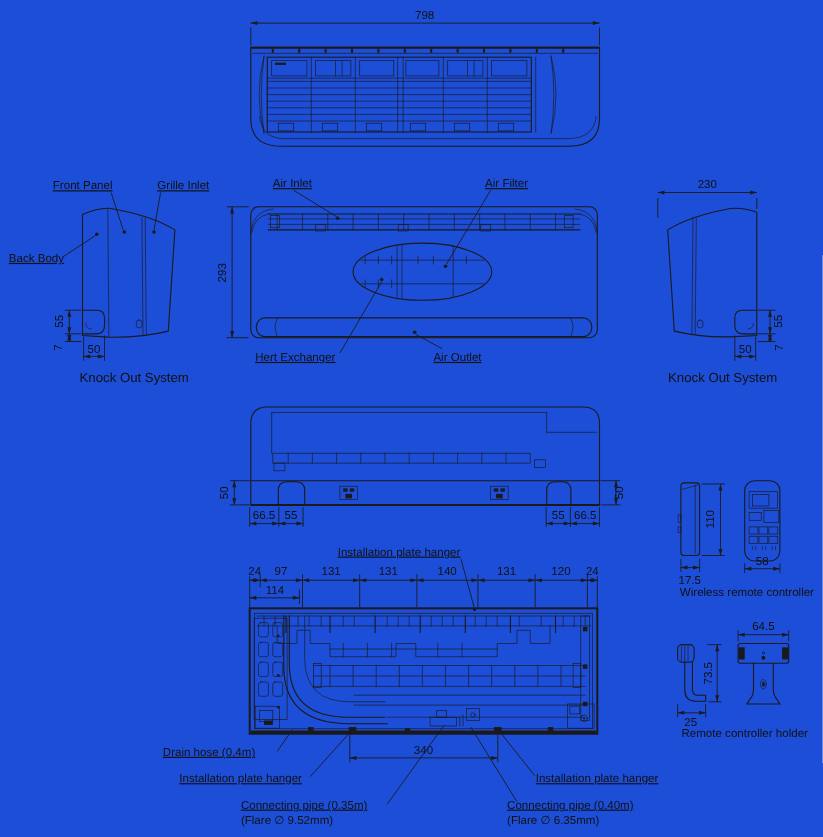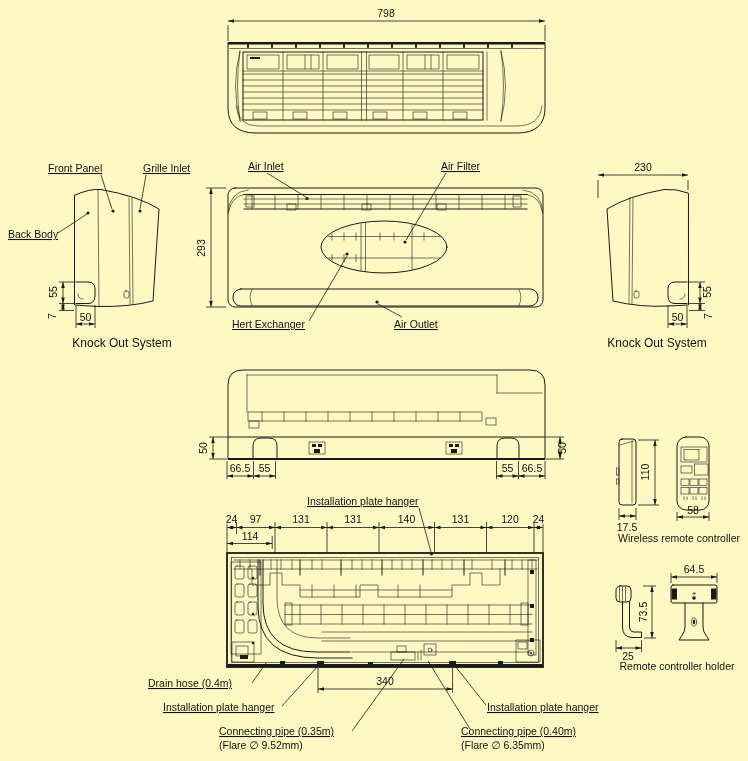--- a/index.html
+++ b/index.html
@@ -1,16 +1,16 @@
 <!DOCTYPE html>
 <html><head>
 <meta charset="utf-8">
 <style>
   html,body{margin:0;padding:0;background:#fff;width:748px;height:761px;overflow:hidden}
-  .stage{position:relative;width:748px;height:761px;background:#fef9c3}
+  .stage{position:relative;width:748px;height:761px;background:#1d4ed8}
   svg{font-family:"Liberation Sans","DejaVu Sans",sans-serif}
   .ln{fill:none;stroke:#1a1a1a;stroke-width:1;stroke-linecap:square}
   .thin{fill:none;stroke:#1a1a1a;stroke-width:.6;stroke-linecap:square}
   .thk{fill:none;stroke:#1a1a1a;stroke-width:1.8}
   .xthk{fill:none;stroke:#1a1a1a;stroke-width:3}
   .dim{fill:none;stroke:#1a1a1a;stroke-width:.8}
   .ldr{fill:none;stroke:#1a1a1a;stroke-width:.8}
   .fl{fill:#1a1a1a;stroke:none}
   text{fill:#111;font-size:10.5px}
   .lbl{text-decoration:underline}

